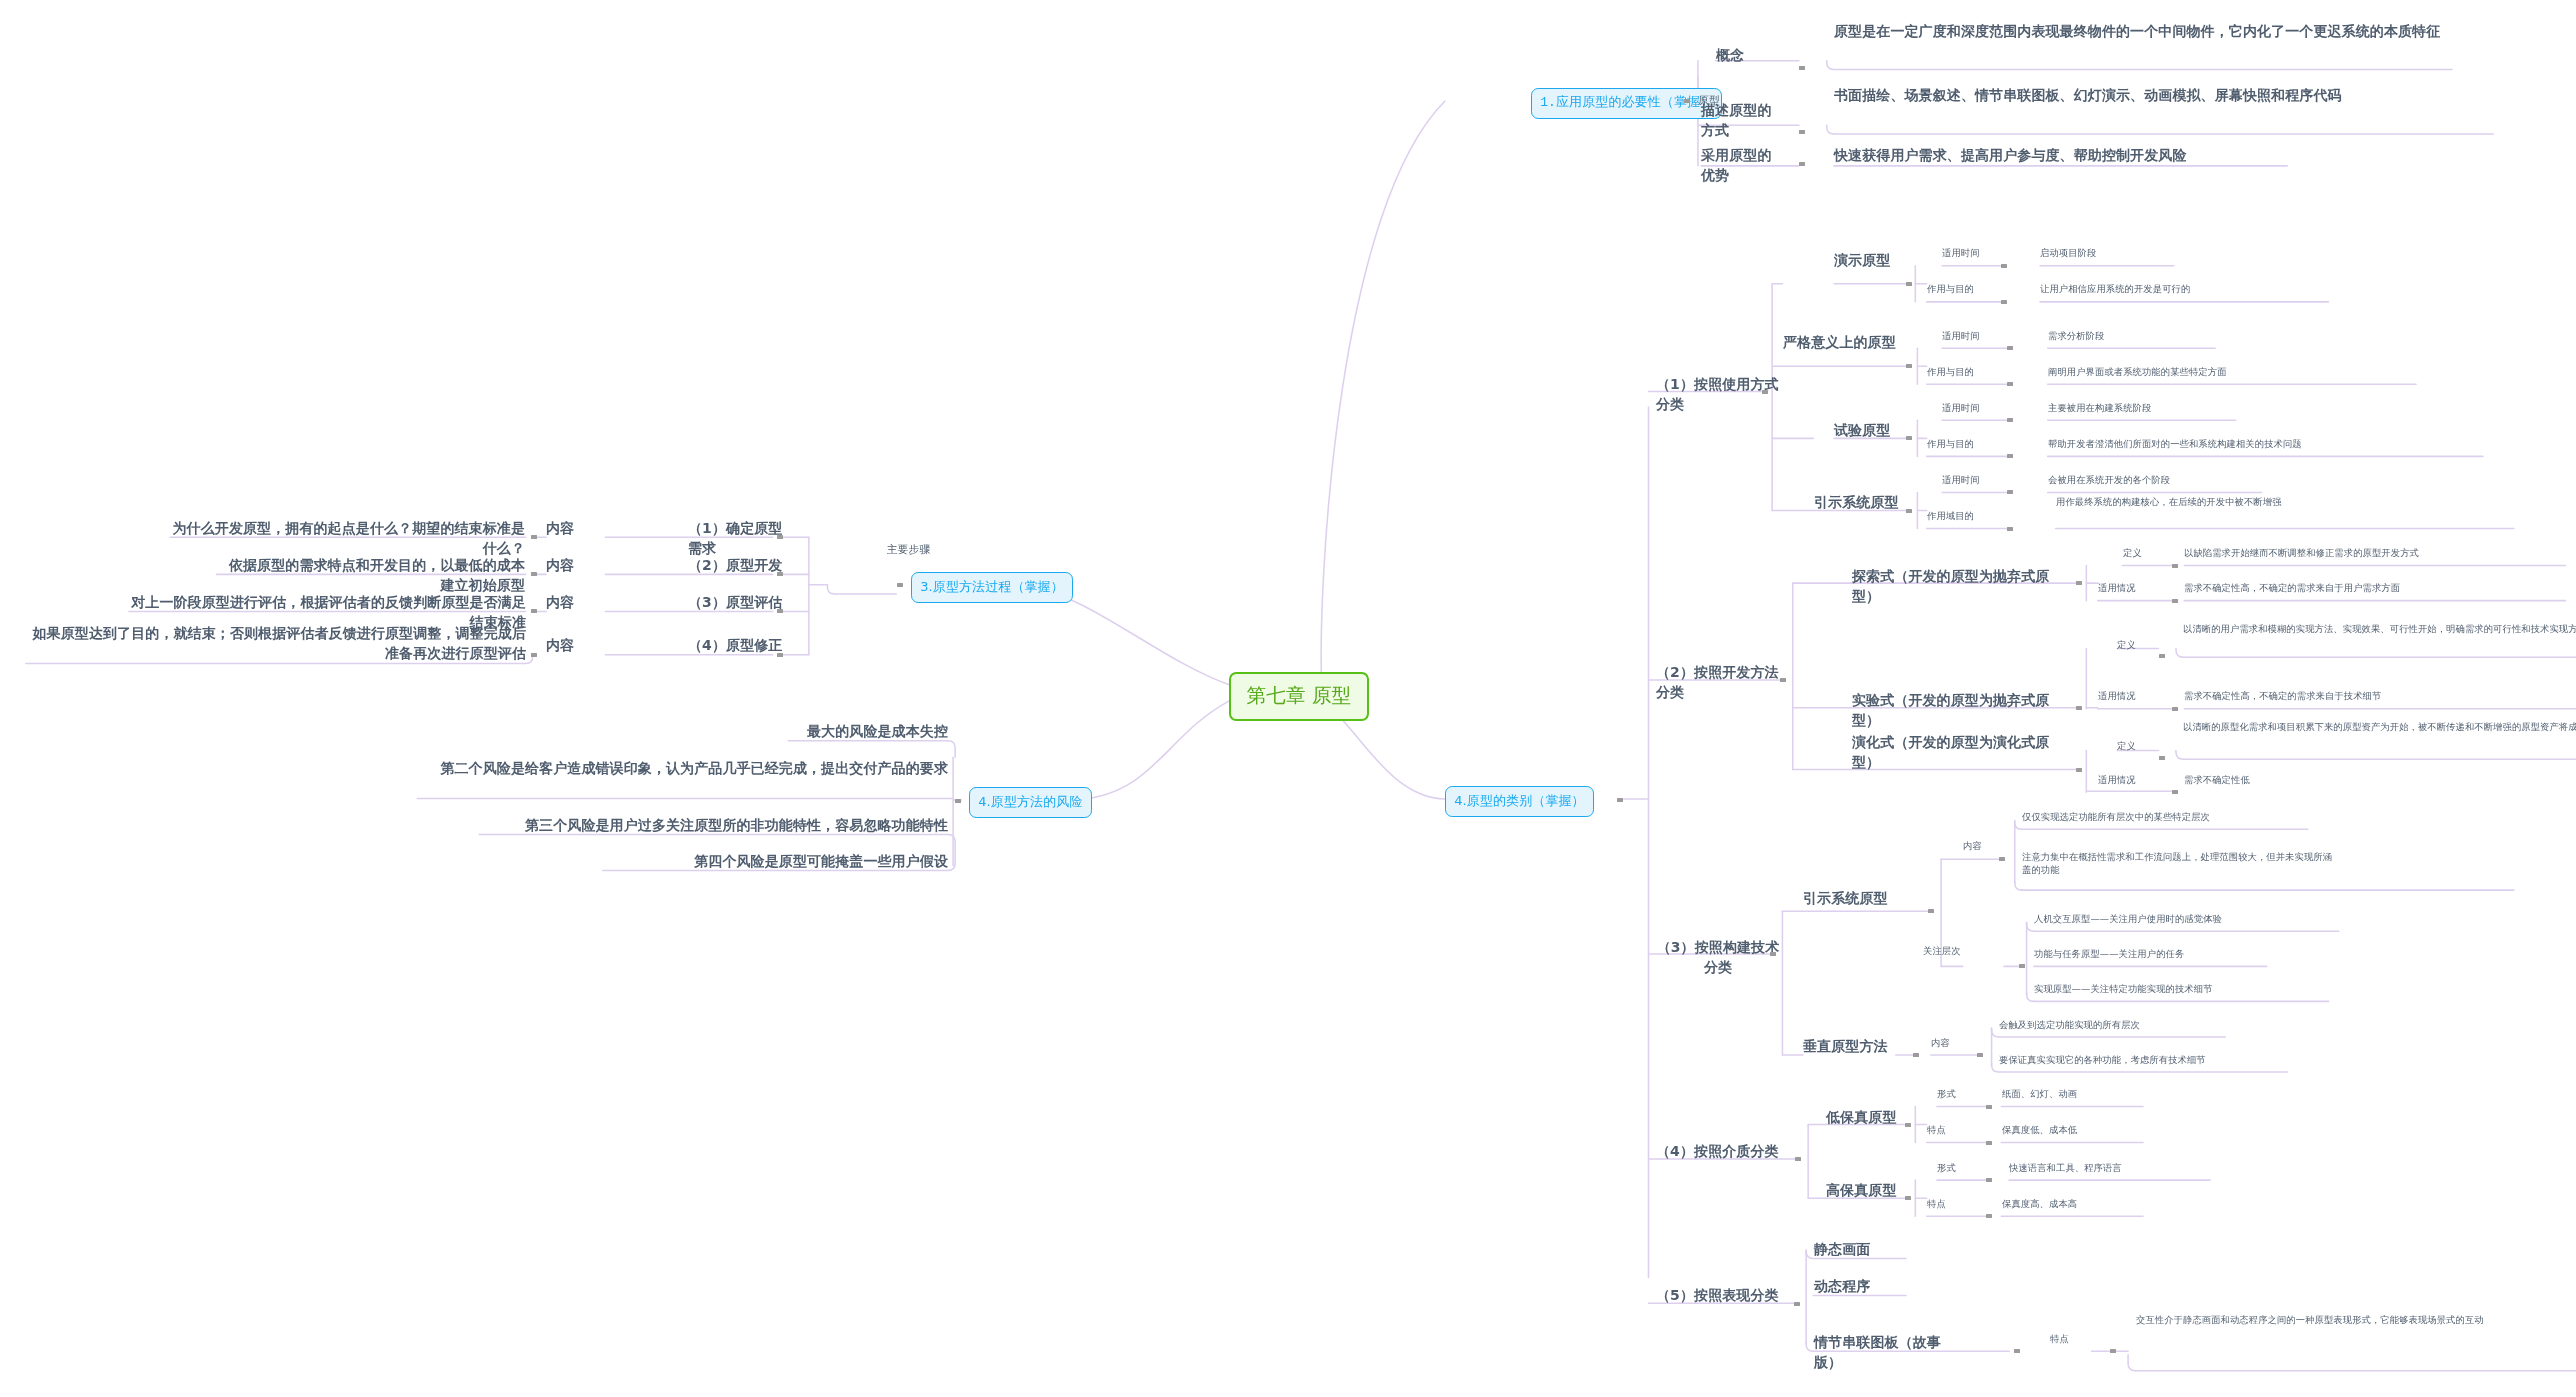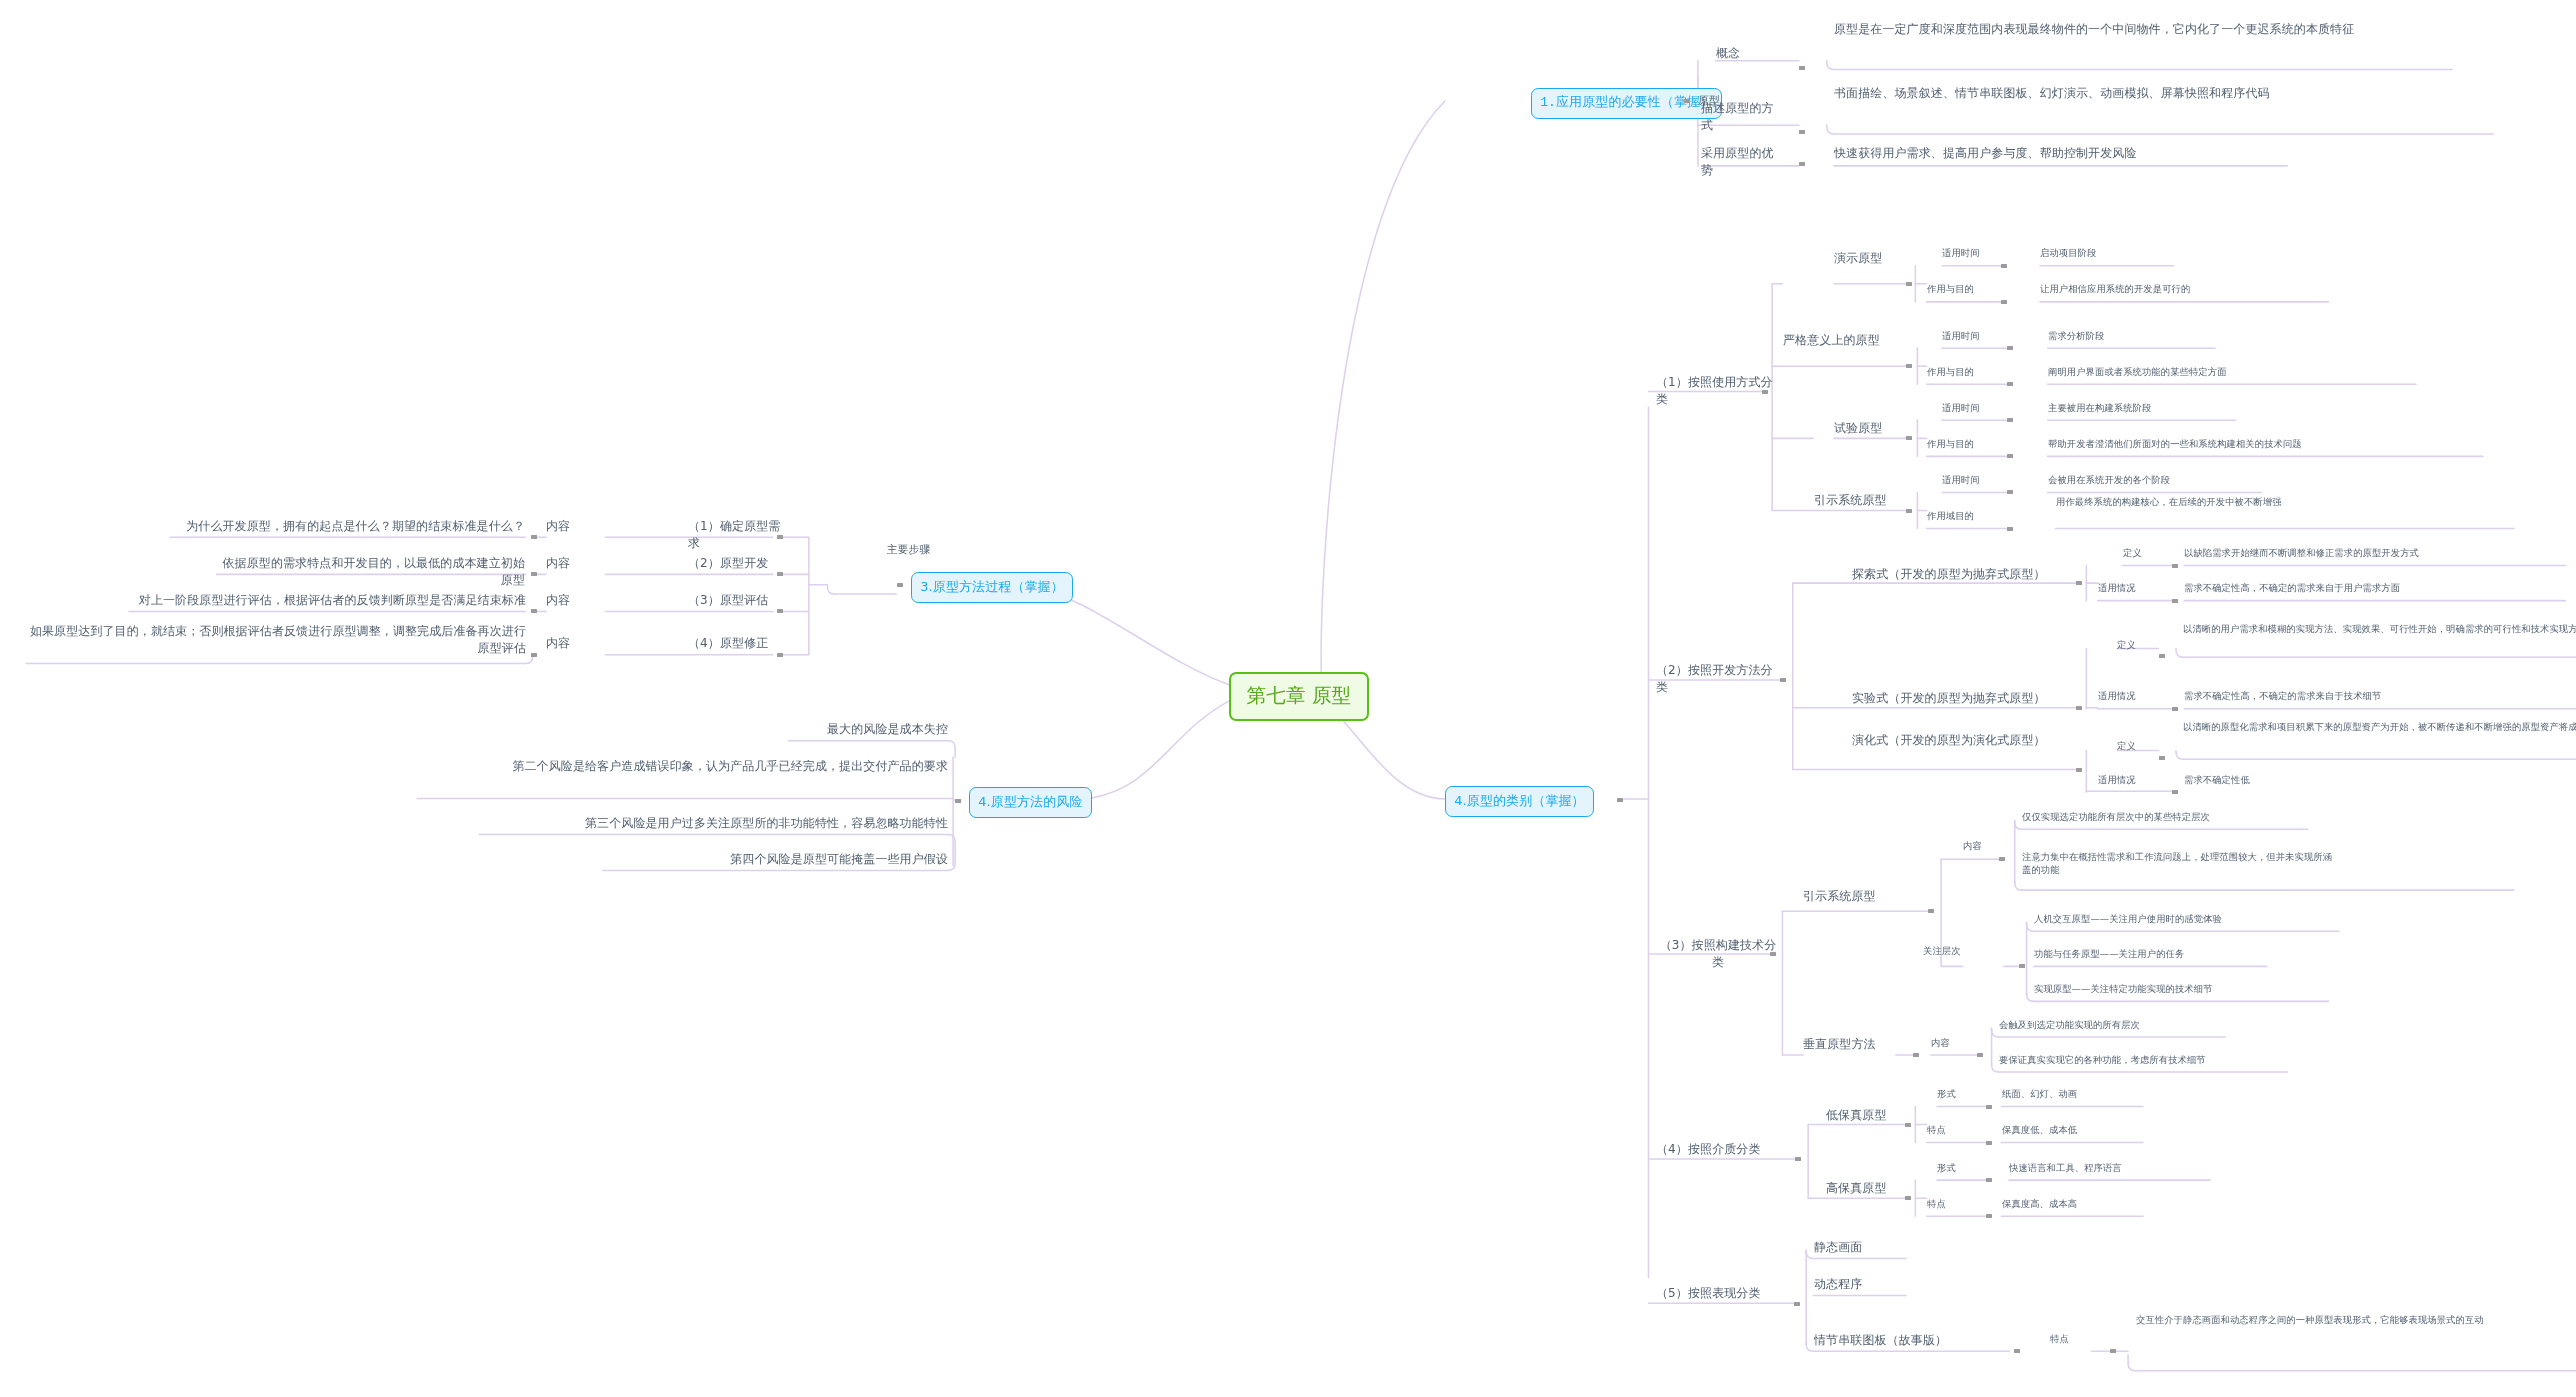--- a/index.html
+++ b/index.html
@@ -23,21 +23,21 @@
   }
   .root {
     background:#f0fbe6; border:2.1px solid #56c016; border-radius:7.2px;
     color:#56a818; font-size:19.6px; padding:8.2px 15.5px; white-space:nowrap;
   }
   .lvl1 {
     background:#e3f4fd; border:1.5px solid #19a8f0; border-radius:7.2px;
     color:#19a8f0; font-size:13px; padding:5.2px 8.2px; white-space:nowrap;
   }
   .lvl2 { font-size:10.8px; }
-  .lvl3 { font-size:12px; }
+  .lvl3 { font-size:14px;font-weight:bold; }
   .lvl4 { font-size:9.3px; }
   .collapse {
     position:absolute; width:6.2px; height:3.6px; background:#9b9b9b; border-radius:0.5px;
   }
 </style>
 </head>
 <body>
 
 <div id="canvas">
   <svg class="links" id="links" viewBox="0 0 5474 2712" width="2820" height="1397">

